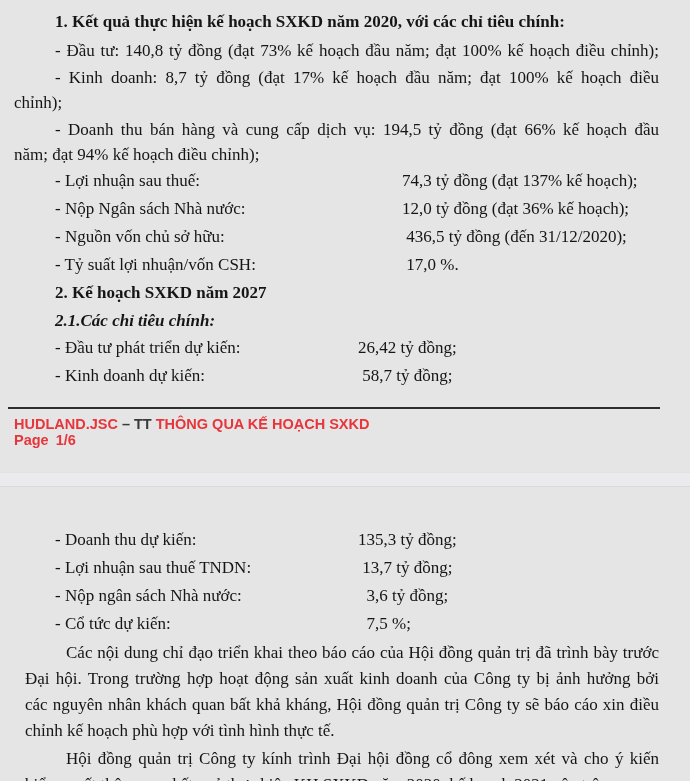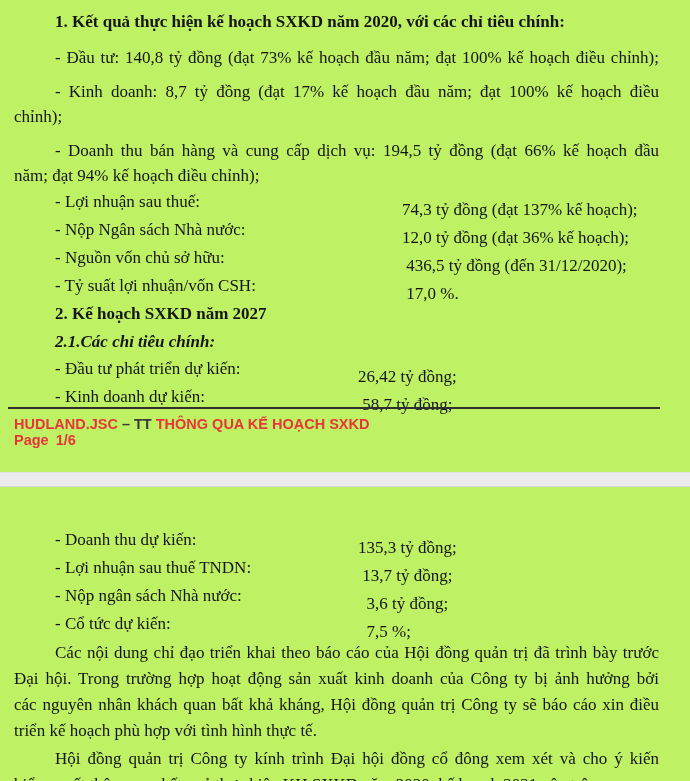--- a/index.html
+++ b/index.html
@@ -11,55 +11,55 @@
     width: 690px;
     height: 781px;
     overflow: hidden;
     font-family: "Liberation Serif", serif;
     color: #151515;
   }
   .page {
     box-sizing: border-box;
     padding-left: 14px;
     padding-right: 31px;
-    background: #bef264;
+    background: #e5e5e5;
   }
   .page1 {
     position: relative;
     height: 472px;
     padding-top: 8px;
   }
   .page2 {
     padding-top: 39px;
   }
   .line {
     margin: 0;
     font-size: 17px;
     line-height: 25px;
   }
-  .mt3 { margin-top: 9px; }
+  .mt3 { margin-top: 2px; }
   .b { font-weight: bold; }
   .bi { font-weight: bold; font-style: italic; }
   .indent { text-indent: 41px; }
   .justify { text-align: justify; text-align-last: justify; }
   .hline { line-height: 28px; }
   .row {
     position: relative;
     font-size: 17px;
     line-height: 28px;
     padding-left: 41px;
   }
   .row .val {
     position: absolute;
-    top: 8px;
+    top: 0;
     white-space: pre;
   }
   .tab-a .val { left: 388px; }  
   .tab-b .val { left: 344px; }  
-  .para { margin: 2px 0 0 0; }
+  .para { margin: 2px 0 0 11px; }
   .para .line { line-height: 26px; }
 
   .footer {
     position: absolute;
     top: 407px;
     left: 8px;
     width: 652px;
   }
   .footer-rule {
     height: 2px;
@@ -163,21 +163,21 @@
     </div>
     <div class="row tab-b">
       <span>- Cổ tức dự kiến:</span>
       <span class="val">  7,5 %;</span>
     </div>
 
     <div class="para">
       <p class="line indent justify">Các nội dung chỉ đạo triển khai theo báo cáo của Hội đồng quản trị đã trình bày trước</p>
       <p class="line justify">Đại hội. Trong trường hợp hoạt động sản xuất kinh doanh của Công ty bị ảnh hưởng bởi</p>
       <p class="line justify">các nguyên nhân khách quan bất khả kháng, Hội đồng quản trị Công ty sẽ báo cáo xin điều</p>
-      <p class="line">triển kế hoạch phù hợp với tình hình thực tế.</p>
+      <p class="line">chỉnh kế hoạch phù hợp với tình hình thực tế.</p>
     </div>
 
     <div class="para">
       <p class="line indent justify">Hội đồng quản trị Công ty kính trình Đại hội đồng cổ đông xem xét và cho ý kiến</p>
       <p class="line">biểu quyết thông qua kết quả thực hiện KH SXKD năm 2020, kế hoạch 2021 nêu trên.</p>
     </div>
   </section>
 
 </div>
 

